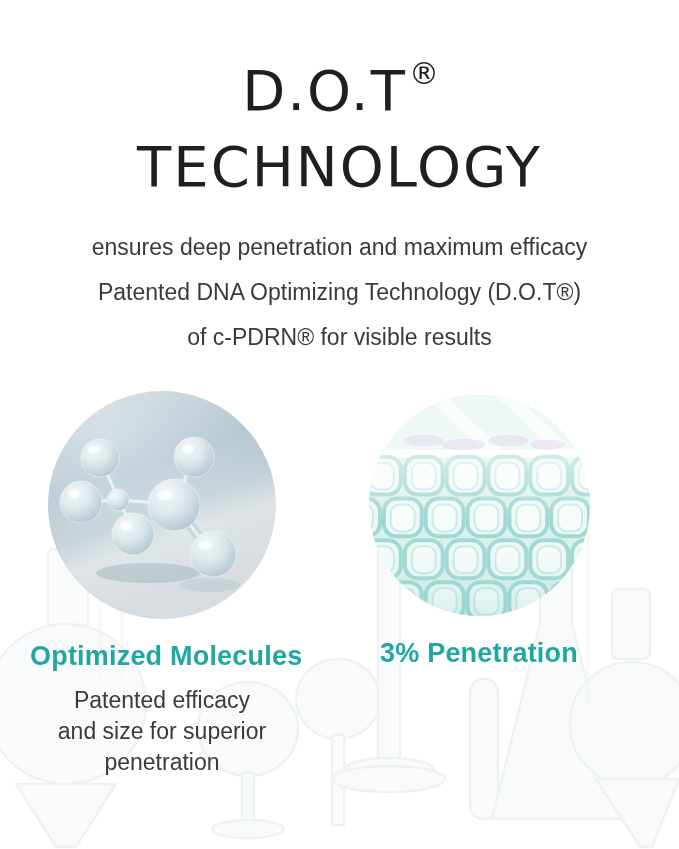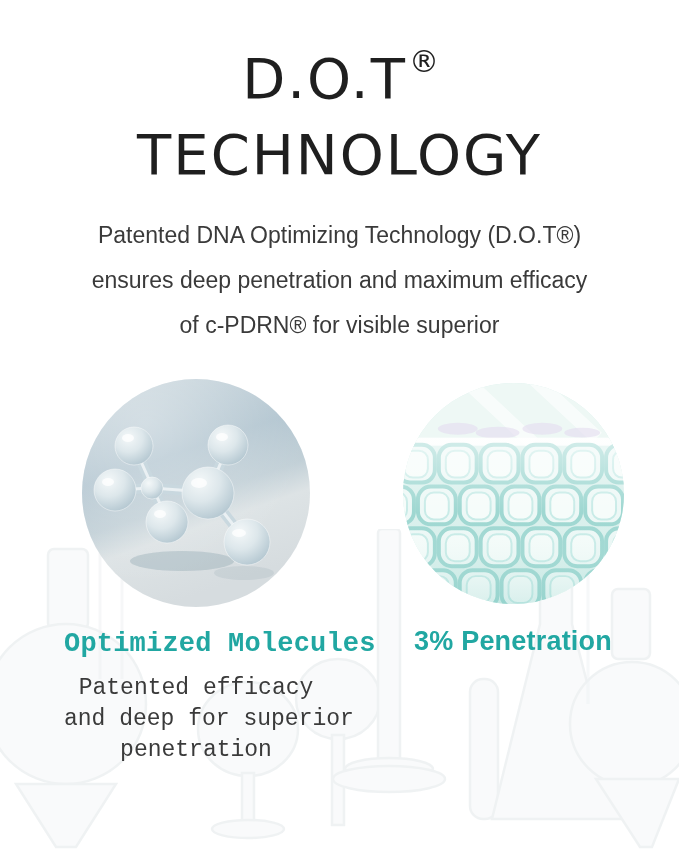--- a/index.html
+++ b/index.html
@@ -4,36 +4,36 @@
 <style>
   html,body{margin:0;padding:0;background:#ffffff;}
   .page{
     position:relative;width:679px;height:849px;overflow:hidden;background:#ffffff;
     font-family:"Liberation Sans",sans-serif;margin:0 auto;
   }
   .bg-glassware{position:absolute;left:0;bottom:0;width:679px;height:320px;z-index:0;}
   .content{position:relative;z-index:1;text-align:center;}
 
   .title{
-    margin:0;padding-top:30px;
+    margin:0;padding-top:42px;
     font-family:"DejaVu Sans","Liberation Sans",sans-serif;
     font-weight:500;color:#1f1f1f;font-size:56px;line-height:76px;letter-spacing:2px;
   }
   .title .t-line{display:block;}
   .reg-mark{
     font-size:30px;font-weight:400;vertical-align:super;position:relative;top:-6px;left:2px;
     letter-spacing:0;
   }
 
   .intro{margin-top:20px;font-size:23px;line-height:45px;color:#3a3a3a;}
   .intro-line{white-space:nowrap;}
 
   .columns{display:flex;align-items:flex-start;margin-top:31px;text-align:center;}
   .col{flex:0 0 auto;}
-  .col-left{margin-left:64px;width:264px;font-family:Liberation Mono, monospace;}
+  .col-left{margin-left:30px;width:264px;}
   .col-right{margin-left:63px;width:244px;}
 
   .circle-img{
     position:relative;border-radius:50%;overflow:hidden;margin:0 auto;
     width:228px;height:228px;
   }
   .circle-img svg{display:block;width:100%;height:100%;}
   .col-right .circle-img{width:221px;height:221px;margin-top:4px;}
 
   .feature-heading{
@@ -75,23 +75,23 @@
   </svg>
 
   <div class="content">
 
     <h1 class="title">
       <span class="t-line"><span>D.O.T</span><sup class="reg-mark">®</sup></span>
       <span class="t-line">TECHNOLOGY</span>
     </h1>
 
     <div class="intro">
+      <div class="intro-line">ensures deep penetration and maximum efficacy</div>
       <div class="intro-line">Patented DNA Optimizing Technology (D.O.T®)</div>
-      <div class="intro-line">ensures deep penetration and maximum efficacy</div>
-      <div class="intro-line">of c-PDRN® for visible superior</div>
+      <div class="intro-line">of c-PDRN® for visible results</div>
     </div>
 
     <div class="columns">
 
       <section class="col col-left">
         <div class="circle-img">
           <svg viewBox="0 0 228 228" aria-hidden="true">
             <defs>
               <linearGradient id="molBg" x1="0" y1="0" x2="0.35" y2="1">
                 <stop offset="0" stop-color="#ccd8de"></stop>
@@ -147,21 +147,21 @@
               <ellipse cx="26" cy="103" rx="6" ry="4"></ellipse>
               <ellipse cx="117" cy="104" rx="8" ry="5"></ellipse>
               <ellipse cx="78" cy="135" rx="6" ry="4"></ellipse>
               <ellipse cx="157" cy="154" rx="7" ry="4"></ellipse>
             </g>
           </svg>
         </div>
         <h2 class="feature-heading">Optimized Molecules</h2>
         <div class="feature-desc">
           <div class="desc-line">Patented efficacy</div>
-          <div class="desc-line">and deep for superior</div>
+          <div class="desc-line">and size for superior</div>
           <div class="desc-line">penetration</div>
         </div>
       </section>
 
       <section class="col col-right">
         <div class="circle-img">
           <svg viewBox="0 0 222 222" aria-hidden="true">
             <defs>
               <g id="cell">
                 <rect x="2" y="2" width="38" height="38" rx="13" fill="#edf8f6" stroke="#9ed7d1" stroke-width="4"></rect>

